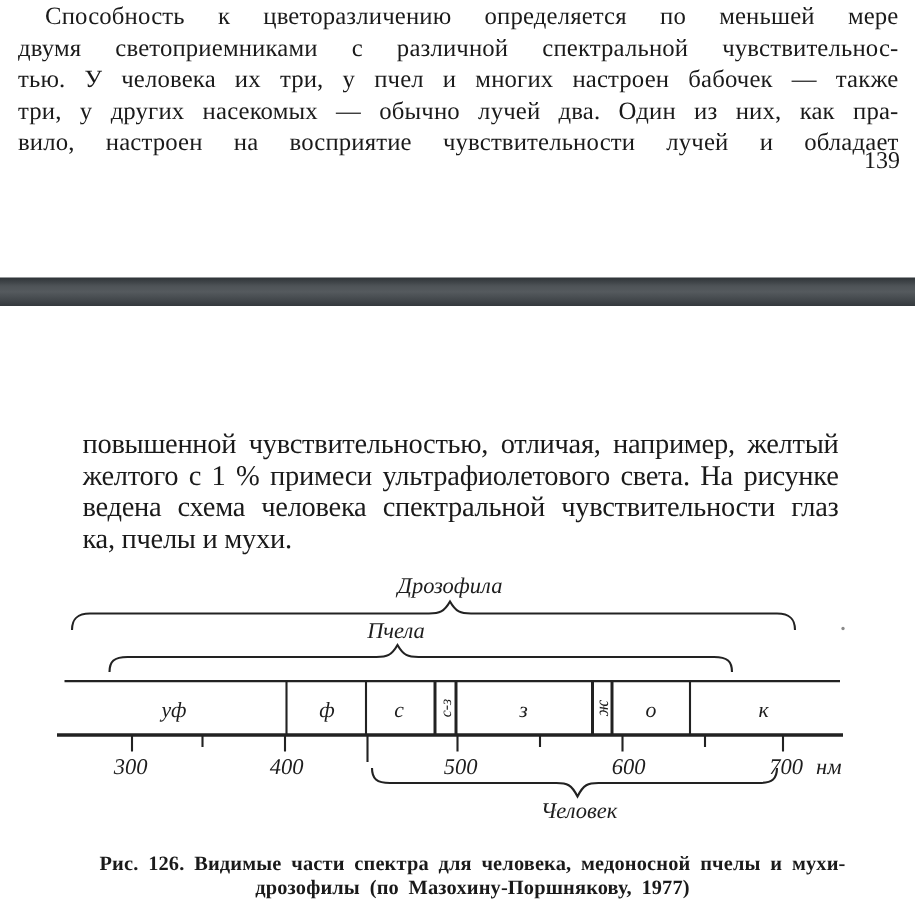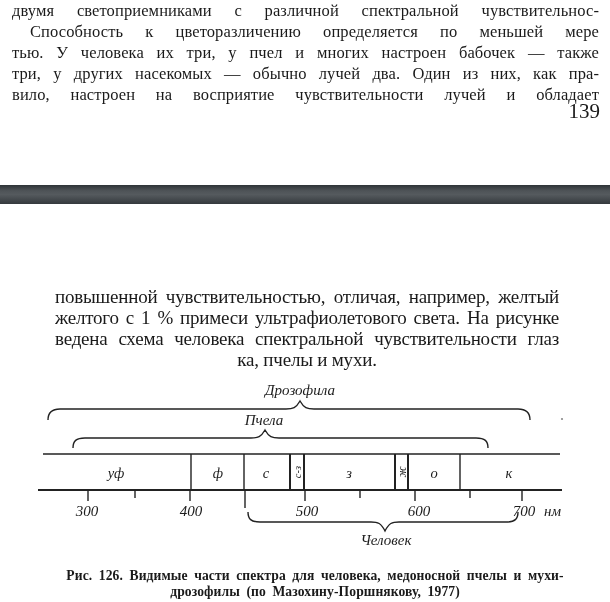--- a/index.html
+++ b/index.html
@@ -20,37 +20,37 @@
     font-size: 16.5px;
     line-height: 21px;
     letter-spacing: 0.1px;
   }
   .jline { text-align: justify; text-align-last: justify; height: 21px; overflow: hidden; white-space: nowrap0; }
   .indent { text-indent: 18px; }
   .pagenum {
     position: absolute;
     left: 400px; top: 99px; width: 200px;
     text-align: right;
-    font-size: 21px;
+    font-size: 16px;
   }
   
   .sepbar {
     position: absolute;
     left: 0; top: 185px; width: 610px; height: 19px;
     background: linear-gradient(180deg, #2e3337 0%, #4e5357 30%, #555a5e 50%, #43484c 78%, #34393d 100%);
   }
   
   .para2 {
     position: absolute;
     left: 55px; top: 286px; width: 504px;
     font-size: 19px;
     line-height: 21px;
     letter-spacing: -0.2px;
   }
-  .lline { text-align: center; height: 21px; overflow: hidden; }
+  .lline { text-align: left; height: 21px; overflow: hidden; }
   
   .figsvg { position: absolute; left: 0; top: 368px; }
   .figtext {
     font-family: "Liberation Serif", "DejaVu Serif", serif;
     font-style: italic;
     fill: #1d1d1d;
   }
   .lab15 { font-size: 15px; }
   .lab14 { font-size: 14.5px; }
   .num15 { font-size: 15px; }
@@ -67,22 +67,22 @@
     letter-spacing: 0.1px;
   }
   .capline { white-space: nowrap; }
 </style>
 </head>
 <body>
 
 <div class="page">
 
   <div class="para1">
+    <div class="jline indent">Способность к цветоразличению определяется по меньшей мере</div>
     <div class="jline">двумя светоприемниками с различной спектральной чувствительнос-</div>
-    <div class="jline indent">Способность к цветоразличению определяется по меньшей мере</div>
     <div class="jline">тью. У человека их три, у пчел и многих настроен бабочек — также</div>
     <div class="jline">три, у других насекомых — обычно лучей два. Один из них, как пра-</div>
     <div class="jline">вило, настроен на восприятие чувствительности лучей и обладает</div>
   </div>
 
   <div class="pagenum">139</div>
 
   <div class="sepbar"></div>
 
   <div class="para2">

